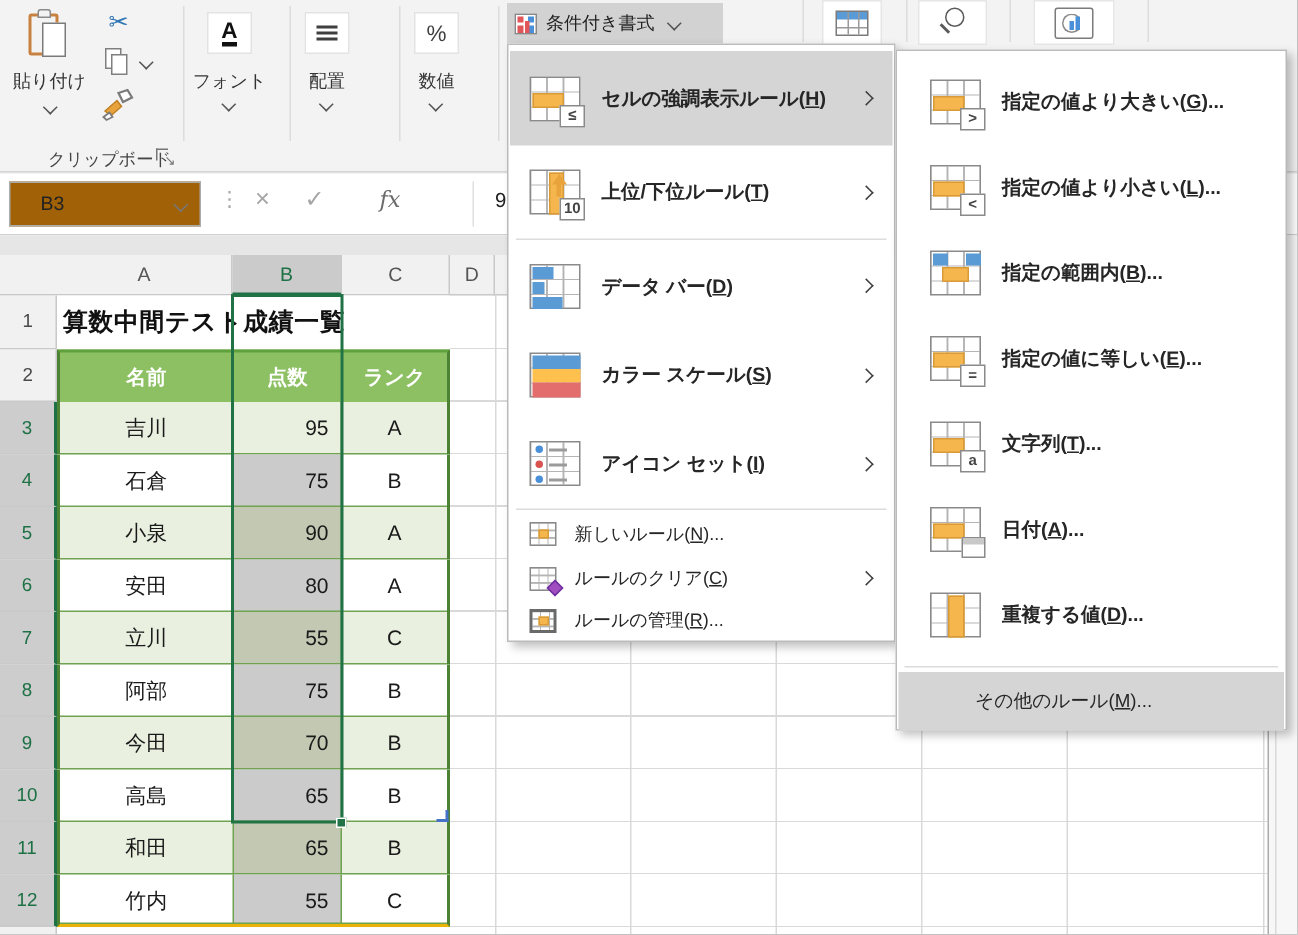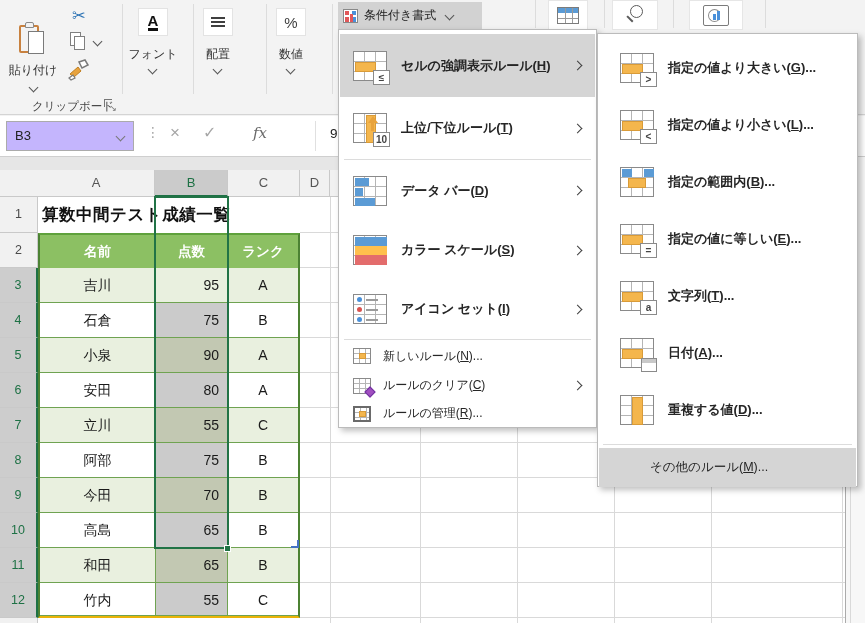--- a/index.html
+++ b/index.html
@@ -11,21 +11,21 @@
   .ribbon{ position:absolute; left:0; top:0; width:865px; height:115px; background:#F3F3F3; border-bottom:1px solid #D4D4D4; }
   .rsep{ position:absolute; top:4px; height:90px; width:1px; background:#DCDCDC; }
   .rsep.short{ top:0; height:28px; }
   .grp-label{ position:absolute; font-size:11.5px; color:#444; }
   .chv{ display:inline-block; width:7px; height:7px; border-right:1.5px solid #555; border-bottom:1.5px solid #555; }
   .chv.d{ transform:rotate(45deg); }
   .chv.r{ transform:rotate(-45deg); }
   .chv.abs{ position:absolute; }
 
   
-  .paste-btn{ position:absolute; left:6px; top:18px; width:54px; height:92px; }
+  .paste-btn{ position:absolute; left:6px; top:2px; width:54px; height:92px; }
   .clip-ic{ position:absolute; left:13px; top:4px; width:26px; height:34px; }
   .clip-body{ position:absolute; left:0; top:3px; width:20px; height:28px; border:2px solid #C8813F; border-radius:2px; }
   .clip-top{ position:absolute; left:6px; top:0; width:9px; height:6px; border:1.5px solid #8A8A8A; border-radius:2px 2px 0 0; background:#F3F3F3; }
   .clip-page{ position:absolute; left:9px; top:9px; width:16px; height:23px; background:#fff; border:1.5px solid #7A7A7A; }
   .paste-label{ position:absolute; left:0; top:44px; width:54px; text-align:center; font-size:12px; color:#333; }
   .paste-btn .chv{ position:absolute; left:24px; top:66px; }
   
   .cut-ic{ position:absolute; left:68px; top:6px; width:22px; height:20px; color:#2E74B5; font-size:16px; line-height:20px; text-align:center; }
   .copy-ic{ position:absolute; left:68px; top:32px; width:22px; height:20px; }
   .copy-ic .p1{ position:absolute; left:2px; top:0; width:11px; height:14px; background:#fff; border:1.5px solid #7F7F7F; }
@@ -67,21 +67,21 @@
   .mag-ic{ position:relative; width:20px; height:20px; }
   .mag-ic .lens{ position:absolute; left:5px; top:0; width:13px; height:13px; border:1.8px solid #5A5A5A; border-radius:50%; }
   .mag-ic .stem{ position:absolute; left:1px; top:13px; width:8px; height:1.8px; background:#5A5A5A; transform:rotate(45deg); }
   .ana-ic{ position:relative; width:26px; height:21px; border:1.8px solid #7B7B7B; border-radius:2px; background:#fff; }
   .ana-ic .arc{ position:absolute; left:4px; top:3px; width:13px; height:13px; border:1.5px solid #8A8A8A; border-radius:50%; border-right-color:transparent; }
   .ana-ic .b1{ position:absolute; left:9px; top:8px; width:3px; height:6px; background:#4A90D9; }
   .ana-ic .b2{ position:absolute; left:13px; top:5px; width:3px; height:9px; background:#4A90D9; }
 
   
   .fbar{ position:absolute; left:0; top:116px; width:865px; height:41px; background:#FFF; border-bottom:1px solid #CFCFCF; }
-  .namebox{ position:absolute; left:6px; top:5px; width:128px; height:30px; background:#c4b5fd; border:1px solid #ABABAB; font-size:13px; color:#222; line-height:28px; padding-left:8px; }
+  .namebox{ position:absolute; left:6px; top:5px; width:128px; height:30px; background:#a16207; border:1px solid #ABABAB; font-size:13px; color:#222; line-height:28px; padding-left:20px; }
   .namebox .chv{ position:absolute; right:9px; top:11px; border-color:#777; }
   .fdots{ position:absolute; left:146px; top:8px; font-size:14px; color:#A9A9A9; }
   .fx-x{ position:absolute; left:170px; top:7px; font-size:17px; color:#A6A6A6; }
   .fx-ok{ position:absolute; left:203px; top:7px; font-size:16px; color:#A6A6A6; }
   .fx-fx{ position:absolute; left:253px; top:8px; font-family:"DejaVu Serif","Liberation Serif",serif; font-style:italic; font-size:15px; color:#6A6A6A; }
   .fsep{ position:absolute; left:315px; top:5px; width:1px; height:30px; background:#E0E0E0; }
   .fvalue{ position:absolute; left:330px; top:10px; font-size:13.5px; color:#222; }
 
   
   .sheet{ position:absolute; left:0; top:157px; width:865px; height:466px; background:#FFF; }

